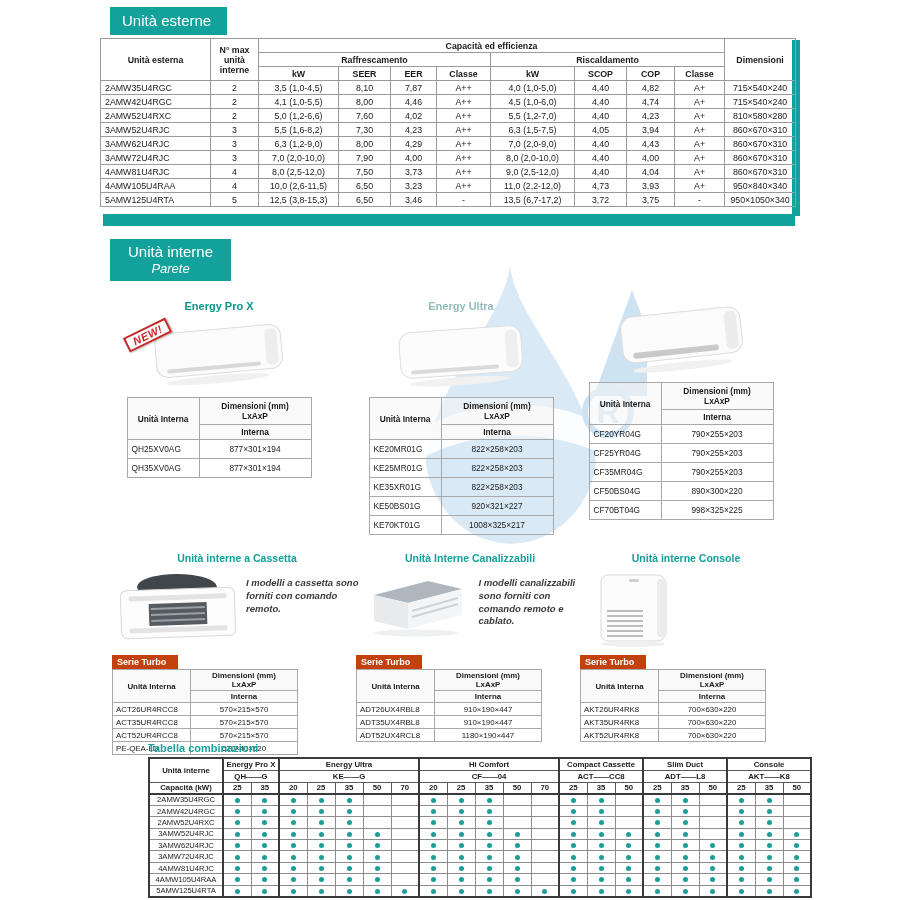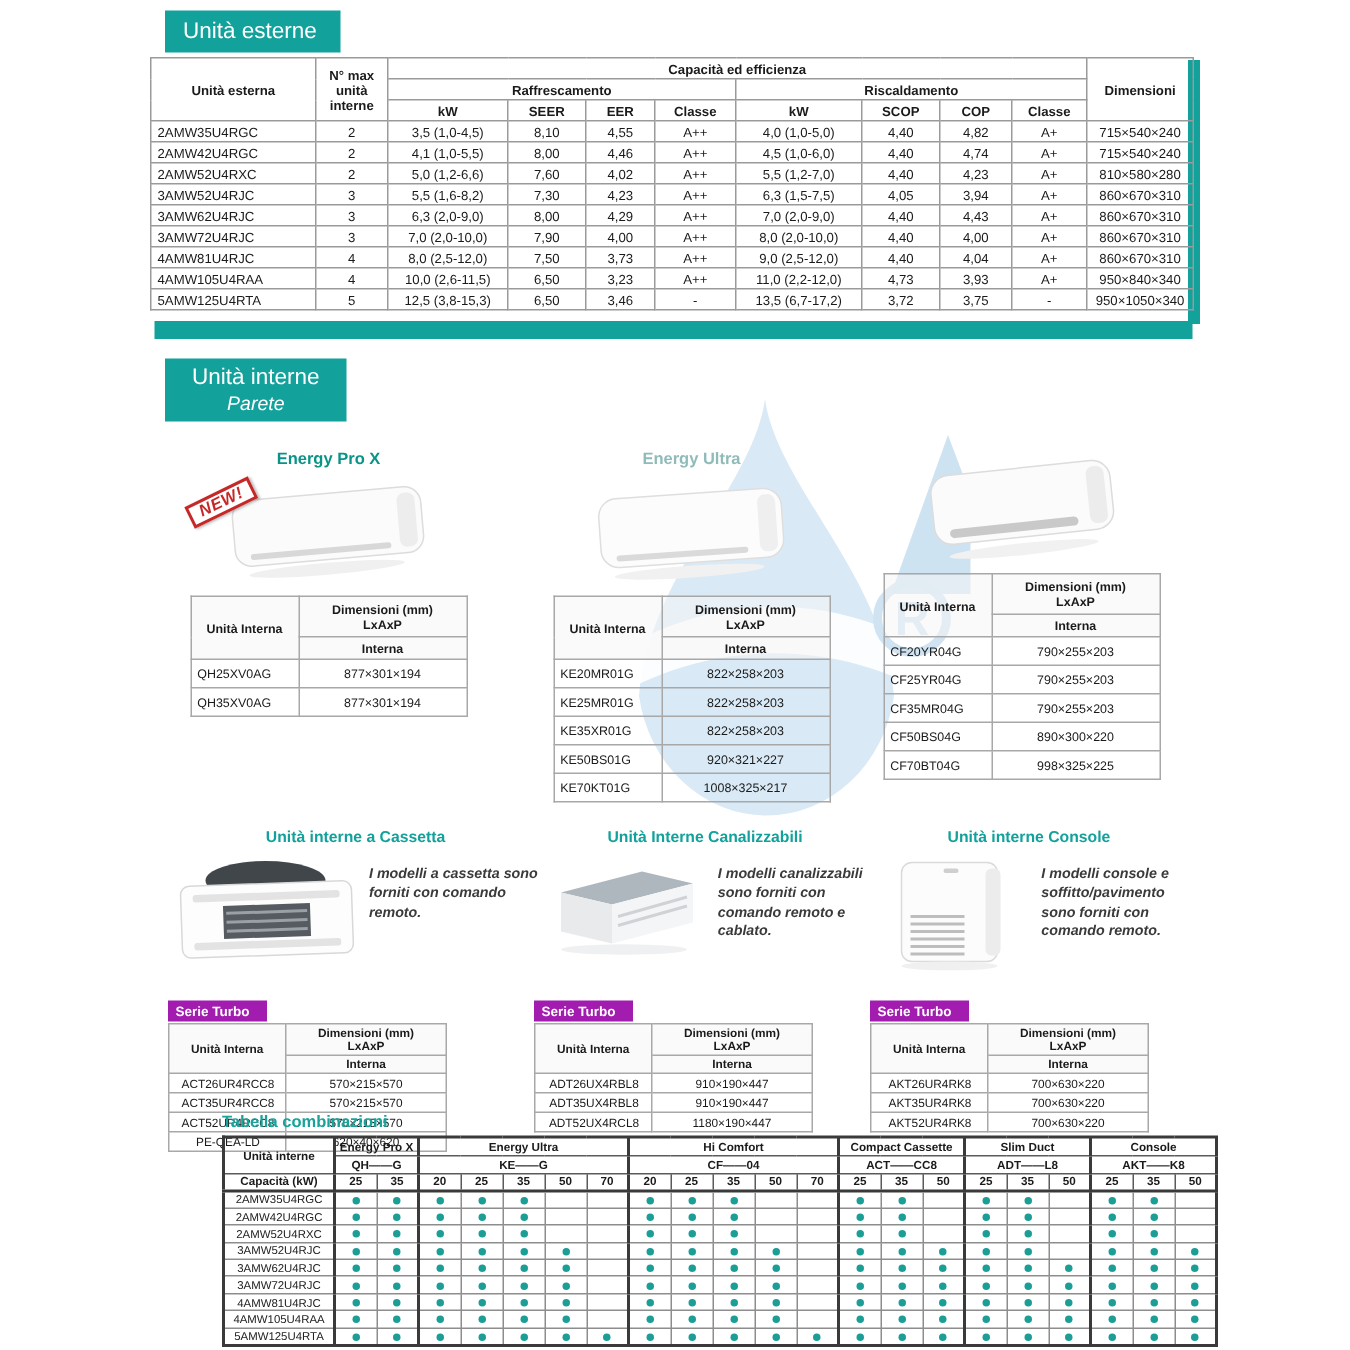--- a/index.html
+++ b/index.html
@@ -50,30 +50,30 @@
 
   
   .other-card { position:absolute; top:552px; z-index:1; }
   #other-0 { left:112px; width:250px; }
   #other-1 { left:356px; width:228px; }
   #other-2 { left:580px; width:212px; }
   .other-title { text-align:center; font-weight:bold; font-size:10.5px; color:#12a19b; height:13px; }
   .other-body { display:flex; align-items:flex-start; margin-top:4px; height:78px; }
   .other-img { flex:0 0 52%; text-align:center; }
   .other-desc { flex:1; font-style:italic; font-size:9.5px; color:#3a3a3a; line-height:1.35; padding:8px 2px 0 4px;font-weight:bold; }
-  .series-bar { display:inline-block; background:#a21caf; color:#fff; font-weight:bold; font-size:9px;
-    padding:2px 12px 2px 5px; margin-top:20px; }
+  .series-bar { display:inline-block; background:#c2410c; color:#fff; font-weight:bold; font-size:9px;
+    padding:2px 12px 2px 5px; margin-top:8px; }
   table.series { width:185px; margin:0; border-collapse:collapse; table-layout:fixed; font-size:7.9px; }
   table.series th, table.series td { border:1px solid #a8a8a8; text-align:center; padding:0 2px; }
   table.series th { font-weight:bold; background:rgba(246,246,246,.55); }
   table.series .dt-dim span { display:block; line-height:1.2; }
   table.series thead tr:first-child th { height:21px; }
   table.series thead tr:last-child th { height:12px; }
   table.series tbody td { height:13px; }
-  table.series tbody td.left { text-align:center; padding-left:3px; }
+  table.series tbody td.left { text-align:left; padding-left:3px; }
 
   
   #combo { position:absolute; left:122px; top:742px; width:665px; z-index:2;margin-left:26px; }
   .combo-title { color:#19a39b; font-weight:bold; font-size:11px; height:13px; }
   table.combo { border-collapse:collapse; table-layout:fixed; width:662px; margin-top:2px; border:2px solid #3a3a3a; }
   table.combo th { border:1px solid #5a5a5a; font-size:7.8px; font-weight:bold; height:12px; padding:0; text-align:center; }
   table.combo td { border:1px solid #8d8d8d; height:11.4px; padding:0; text-align:center; font-size:7.6px; }
   table.combo .grp-r { border-right:2px solid #3a3a3a; }
   table.combo tr.cap-row th { border-bottom:2px solid #3a3a3a; }
   table.combo td.model { color:#222; }
@@ -129,21 +129,21 @@
         <th>COP</th>
         <th>Classe</th>
       </tr>
     </thead>
     <tbody>
         <tr>
           <td class="left">2AMW35U4RGC</td>
           <td>2</td>
           <td>3,5 (1,0-4,5)</td>
           <td>8,10</td>
-          <td>4,55</td>
+          <td>7,87</td>
           <td>A++</td>
           <td>4,0 (1,0-5,0)</td>
           <td>4,40</td>
           <td>4,82</td>
           <td>A+</td>
           <td>715×540×240</td>
         </tr>
         <tr>
           <td class="left">2AMW42U4RGC</td>
           <td>2</td>
@@ -179,21 +179,21 @@
           <td>A++</td>
           <td>6,3 (1,5-7,5)</td>
           <td>4,05</td>
           <td>3,94</td>
           <td>A+</td>
           <td>860×670×310</td>
         </tr>
         <tr>
           <td class="left">3AMW62U4RJC</td>
           <td>3</td>
-          <td>6,3 (2,0-9,0)</td>
+          <td>6,3 (1,2-9,0)</td>
           <td>8,00</td>
           <td>4,29</td>
           <td>A++</td>
           <td>7,0 (2,0-9,0)</td>
           <td>4,40</td>
           <td>4,43</td>
           <td>A+</td>
           <td>860×670×310</td>
         </tr>
         <tr>
@@ -528,21 +528,20 @@
           <line x1="16" y1="42" x2="52" y2="42"></line>
             <line x1="16" y1="47" x2="52" y2="47"></line>
           <line x1="16" y1="52" x2="52" y2="52"></line>
             <line x1="16" y1="57" x2="52" y2="57"></line>
           <line x1="16" y1="62" x2="52" y2="62"></line>
             <line x1="16" y1="67" x2="52" y2="67"></line>
         </g>
         <ellipse cx="42" cy="75" rx="32" ry="3" fill="#f0f0f0"></ellipse>
       </svg>
     </div>
-    <div class="other-desc">I modelli console e soffitto/pavimento sono forniti con comando remoto.</div>
   </div>
   <div class="series-bar">Serie Turbo</div>
   <table class="series">
     <colgroup>
         <col style="width:78px">
         <col style="width:107px">
       </colgroup>
     <thead>
       <tr>
         <th rowspan="2">Unità Interna</th>

